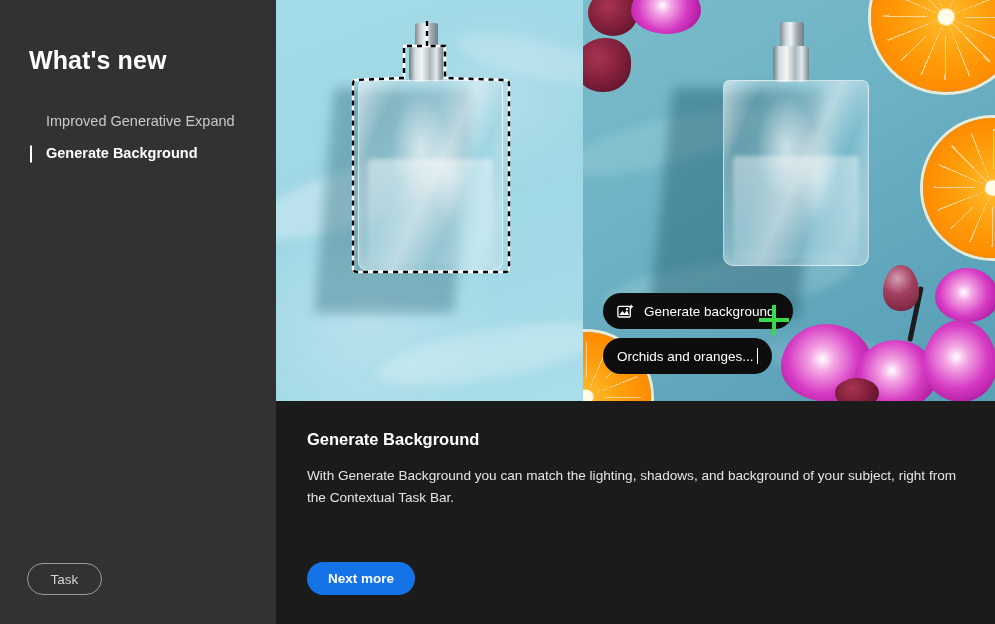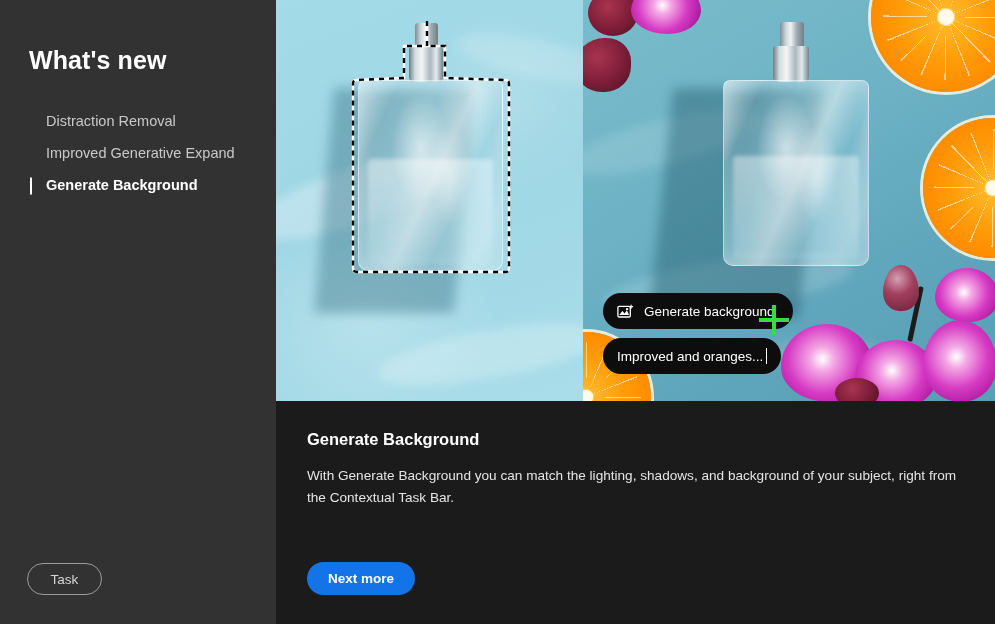--- a/index.html
+++ b/index.html
@@ -211,23 +211,20 @@
 </head>
 <body>
 
 <div id="app">
 
   <aside id="sidebar">
     <div id="whats-new-title">What's new</div>
 
     <nav id="nav-list">
       <div class="nav-item">
-        <span class="lbl">Distraction Removal</span>
-      </div>
-      <div class="nav-item">
         <span class="lbl">Improved Generative Expand</span>
       </div>
       <div class="nav-item active">
         <span class="active-bar"></span>
         <span class="lbl">Generate Background</span>
       </div>
     </nav>
 
     <button id="next-button">Task</button>
   </aside>
@@ -298,21 +295,21 @@
             <rect x="0.9" y="2.4" width="12.4" height="10.6" rx="1.3" stroke="#ffffff" stroke-width="1.3"></rect>
             <path d="M2.2 11.1 L5.4 7.1 L7.6 9.6 L9.9 6.2 L12.1 11.1 Z" fill="#ffffff"></path>
             <circle cx="10.1" cy="5.2" r="1.15" fill="#ffffff"></circle>
             <path d="M14.1 1.2 L14.1 4.2 M12.6 2.7 L15.6 2.7" stroke="#ffffff" stroke-width="1.2" stroke-linecap="round"></path>
           </svg>
         </span>
         <span>Generate background</span>
       </div>
 
       <div id="prompt-field">
-        <span>Improved and oranges...</span>
+        <span>Orchids and oranges...</span>
         <span id="prompt-caret"></span>
       </div>
 
       <div id="crosshair">
         <span class="hbar"></span>
         <span class="vbar"></span>
       </div>
     </div>
 
     <div id="detail">

